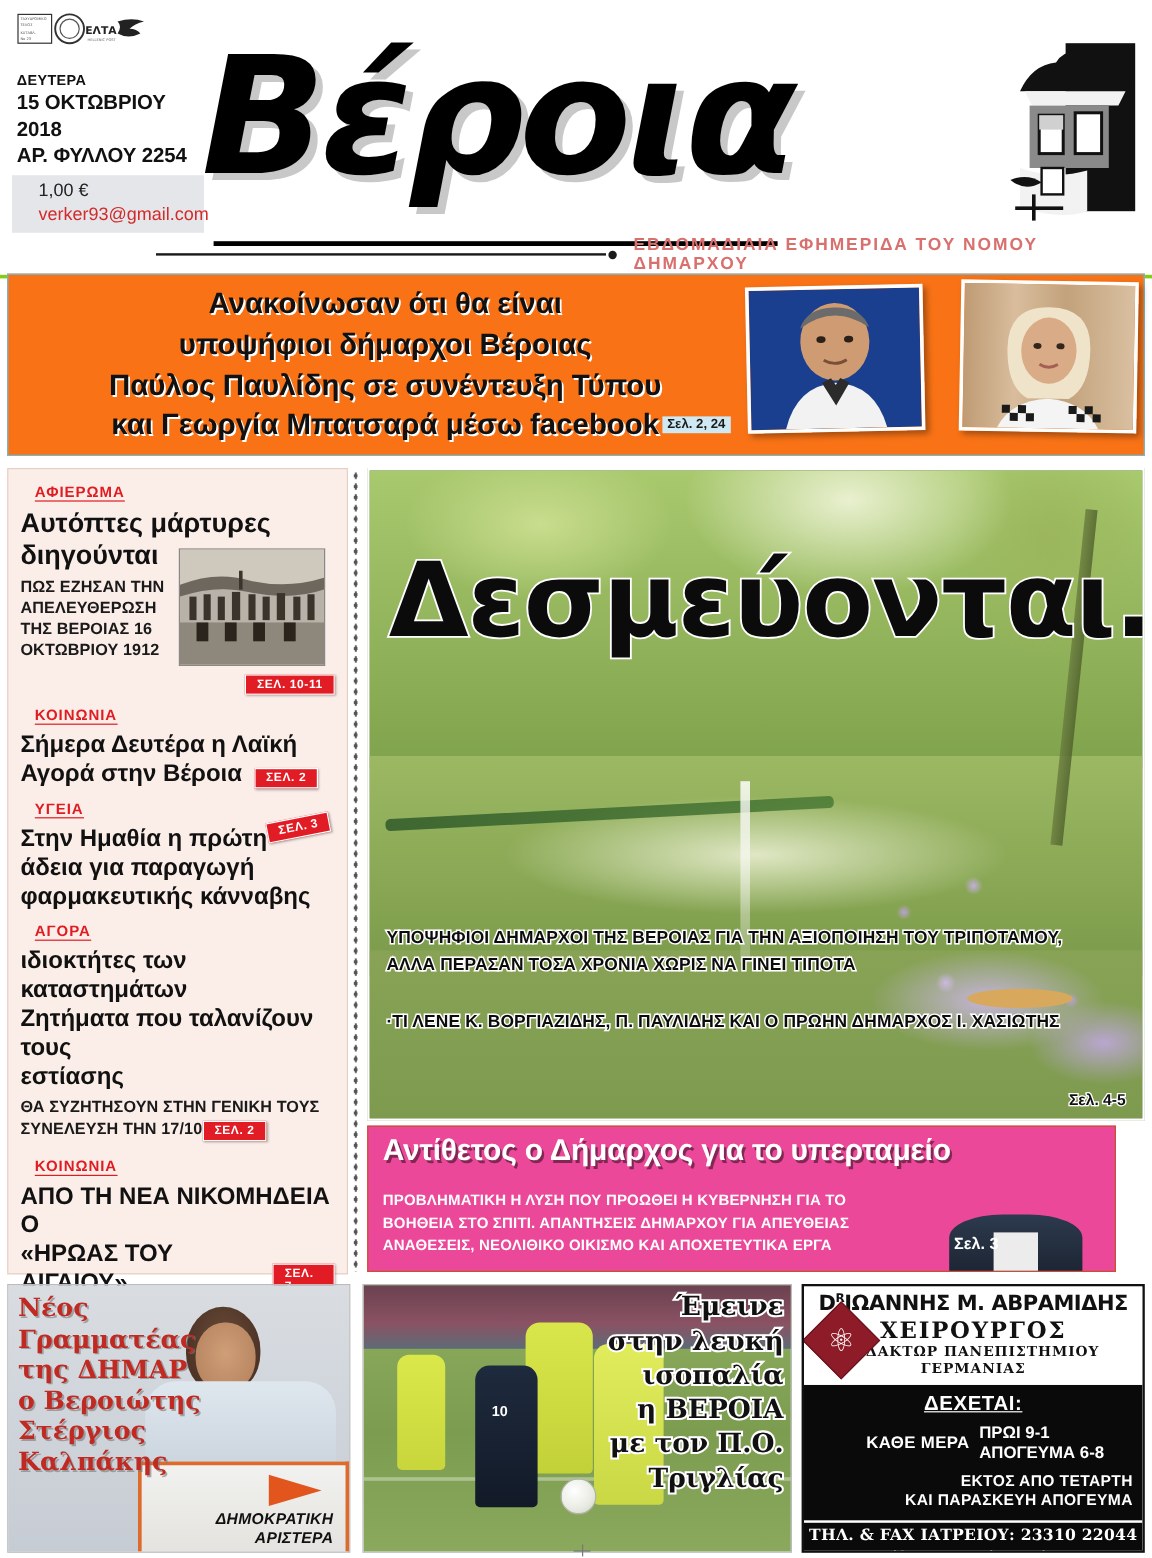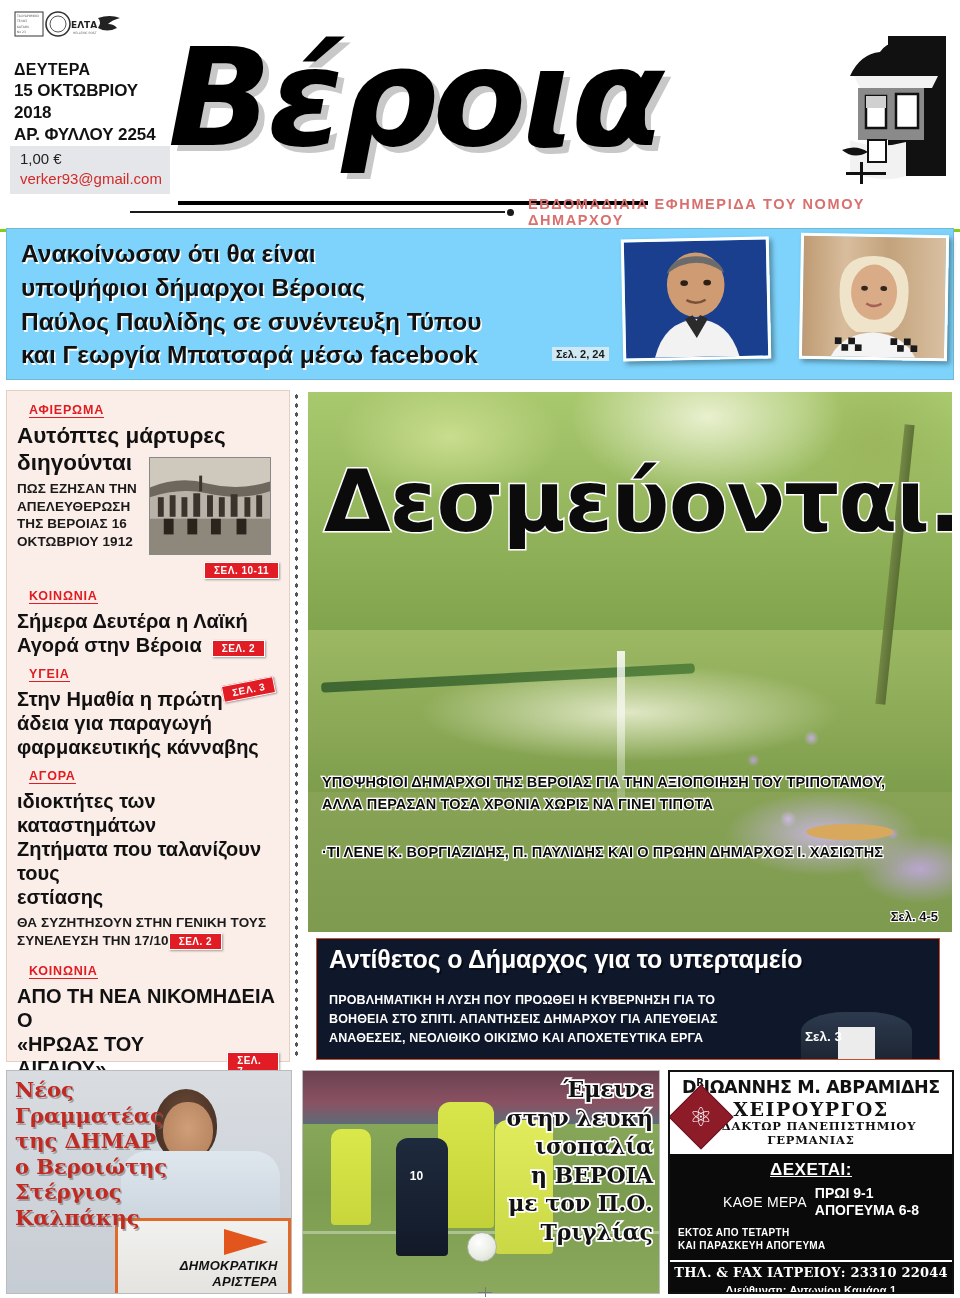--- a/index.html
+++ b/index.html
@@ -30,35 +30,35 @@
   }
   .elta-logo svg { display:block; }
 
   .dateblock {
     position: absolute;
     left: 14px; top: 60px;
     width: 160px;
     color: #111;
   }
   .dateblock .day {
-    font-size: 16px; font-weight: 700; letter-spacing: .3px; line-height: 1.25;
+    font-size: 12px; font-weight: 700; letter-spacing: .3px; line-height: 1.25;
   }
   .dateblock .date {
     font-size: 17px; font-weight: 700; letter-spacing: -.1px; line-height: 1.3;
   }
   .dateblock .issue {
     font-size: 17px; font-weight: 700; letter-spacing: -.1px; line-height: 1.3;
   }
 
   .pricebox {
     position: absolute;
     left: 10px; top: 146px;
     width: 160px; height: 48px;
     background: #e4e6ea;
-    padding: 3px 10px;
+    padding: 3px 22px;
   }
   .pricebox .price { font-size: 15px; color:#222; line-height:1.35; }
   .pricebox .email { font-size: 15px; color:#d32a2a; line-height:1.35; }
 
   .logo-wrap {
     position: absolute;
     left: 168px; top: 30px;
     width: 660px; height: 150px;
   }
   .logo-text {
@@ -104,22 +104,23 @@
     font-weight: 700;
     letter-spacing: 1.6px;
     color: #d8706e;
   }
 
   
   .topbanner {
     position: absolute;
     left: 6px; top: 228px;
     width: 948px; height: 152px;
-    background: #7dd3fc;
+    background: #f97316;
     border: 1px solid #6fb9d4;
+    text-align: center;
   }
   .topbanner-text {
     position: absolute;
     left: 14px; top: 8px;
     width: 600px;
   }
   .topbanner-text div {
     font-size: 24.5px;
     font-weight: 700;
     line-height: 1.38;
@@ -314,23 +315,23 @@
     font-size: 13px;
     font-weight: 700;
     color: #111;
     -webkit-text-stroke: 2.2px #fff;
     paint-order: stroke fill;
   }
 
   
   .redblock {
     position: absolute;
-    left: 316px; top: 938px;
+    left: 306px; top: 938px;
     width: 624px; height: 122px;
-    background: #0f172a;
+    background: #ec4899;
     border: 1px solid #c9502f;
     overflow: hidden;
   }
   .rb-title {
     position: absolute;
     left: 12px; top: 6px;
     font-size: 25px;
     font-weight: 700;
     color: #fff;
     letter-spacing: -.2px;
@@ -565,25 +566,25 @@
     letter-spacing: .5px;
     text-decoration: underline;
     margin-bottom: 5px;
   }
   .ad-hours {
     display: flex;
     align-items: center;
     justify-content: center;
     gap: 8px;
   }
-  .ad-hours-left { font-size: 14px; font-weight: 400; letter-spacing:.3px;margin-left:20px; }
+  .ad-hours-left { font-size: 14px; font-weight: 700; letter-spacing:.3px;margin-left:20px; }
   .ad-hours-right { font-size: 14px; font-weight: 700; line-height: 1.25; }
   .ad-except {
-    text-align:left; margin-top: 6px;
-    font-size: 10px; font-weight: 700; line-height: 1.3; letter-spacing:.3px;
+    text-align:right; margin-top: 6px;
+    font-size: 13px; font-weight: 700; line-height: 1.3; letter-spacing:.3px;
   }
   .ad-phone {
     background:#0a0a0a; color:#fff;
     text-align:center;
     font-family: "DejaVu Serif", serif;
     font-size: 13px; font-weight: 700; letter-spacing:.2px;
     padding: 3px 0 3px 0;
     border-top: 2px solid #fff;
   }
   .ad-addr {

